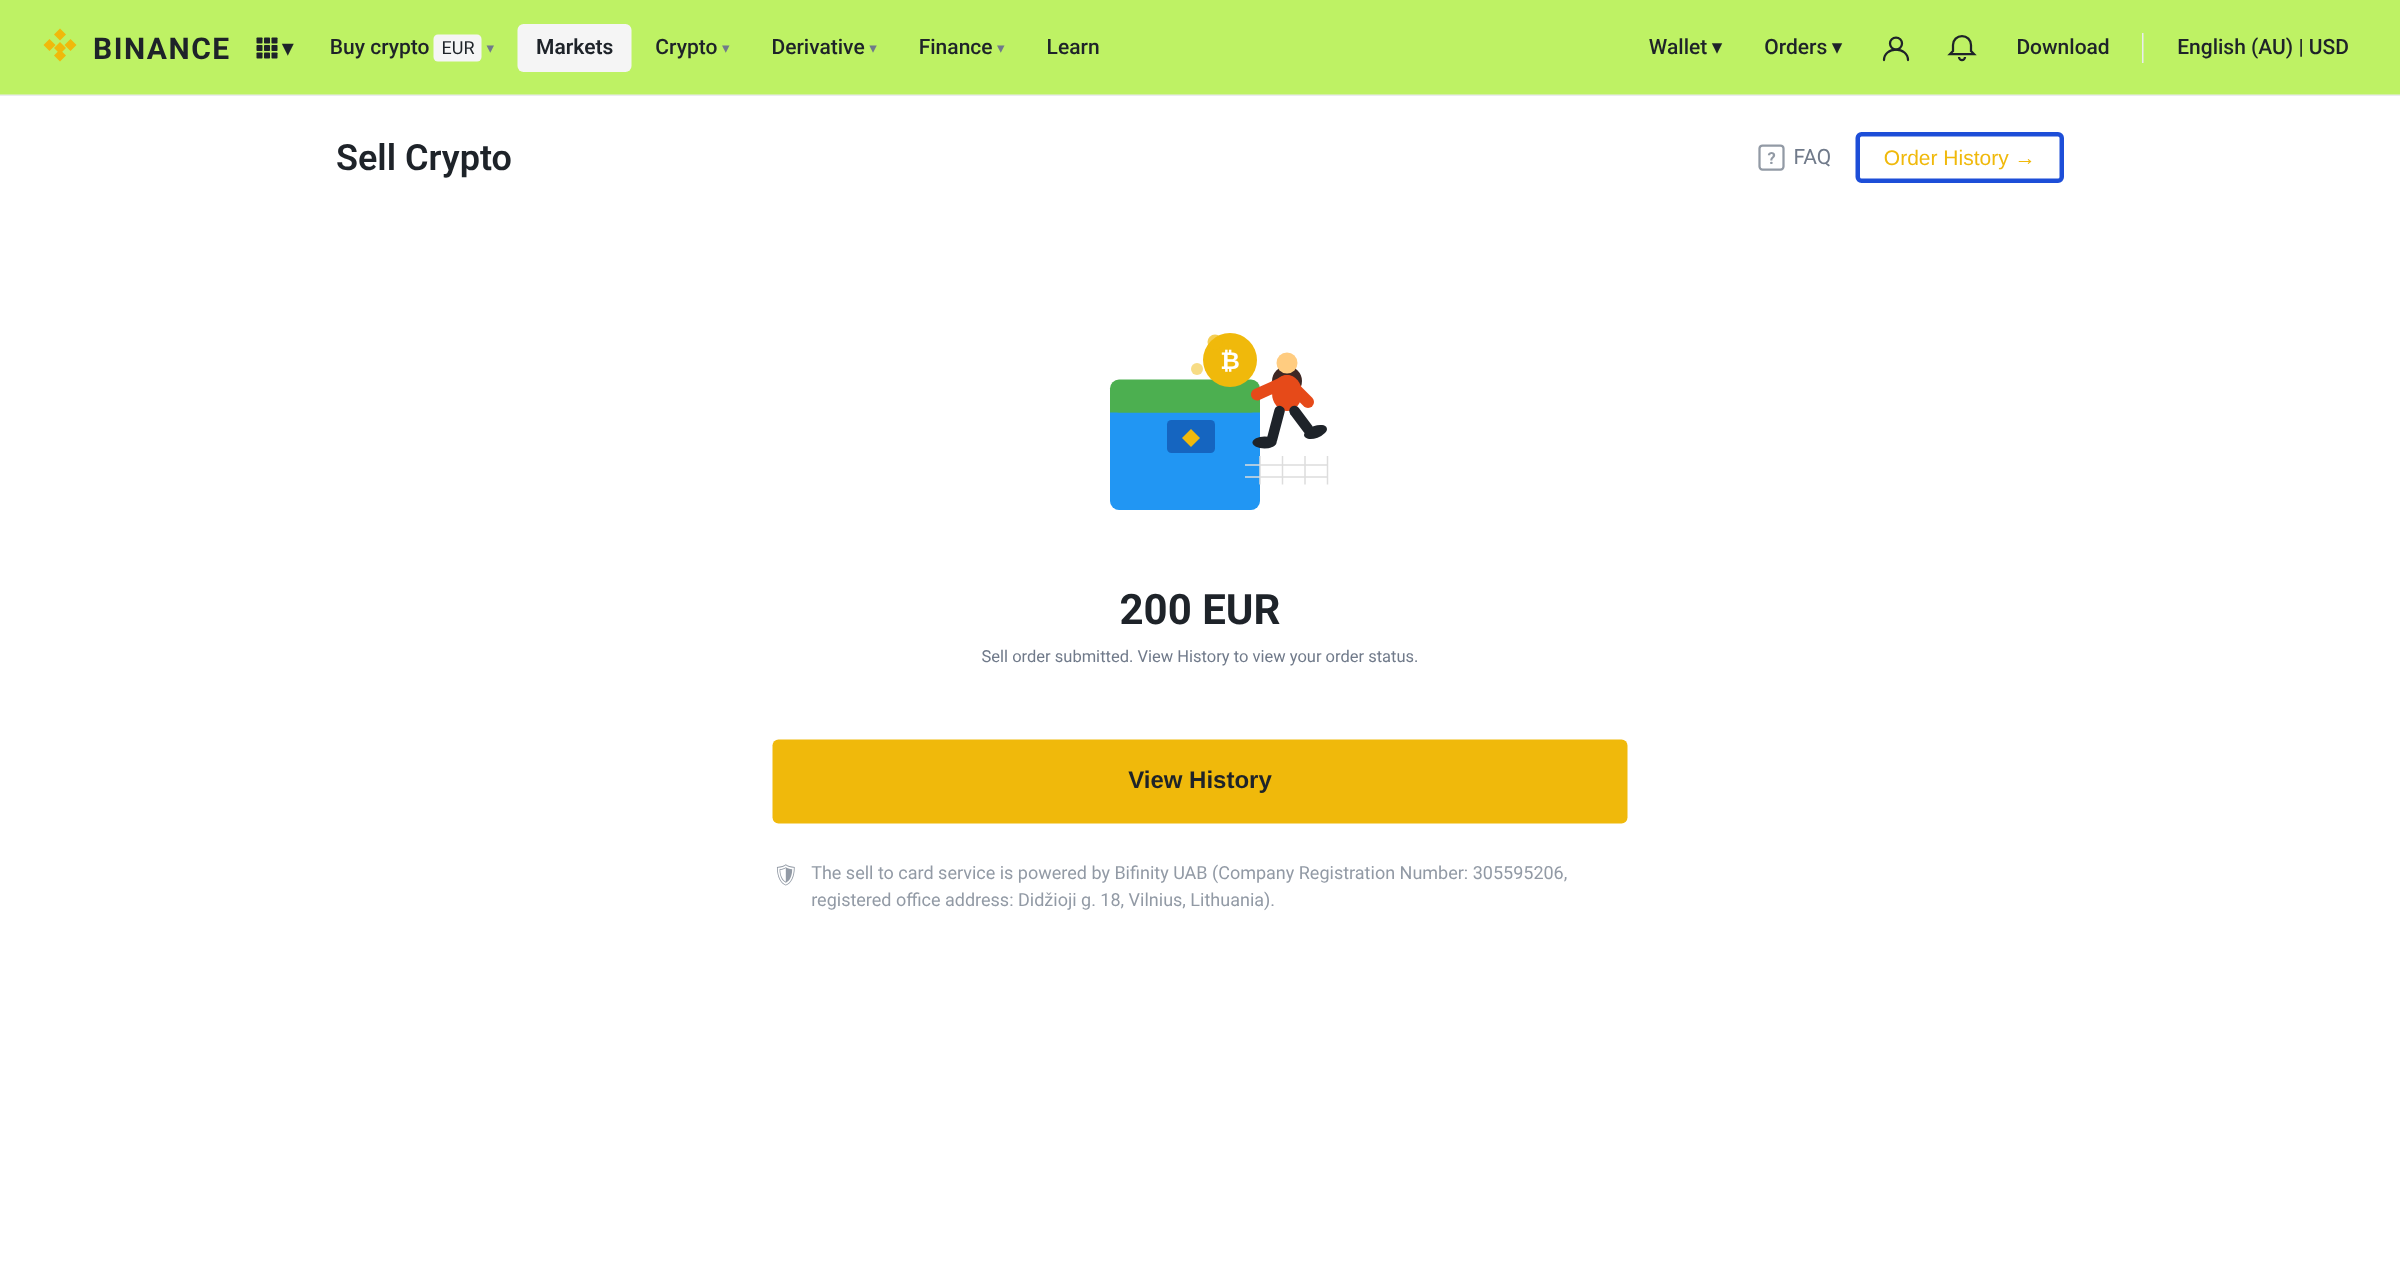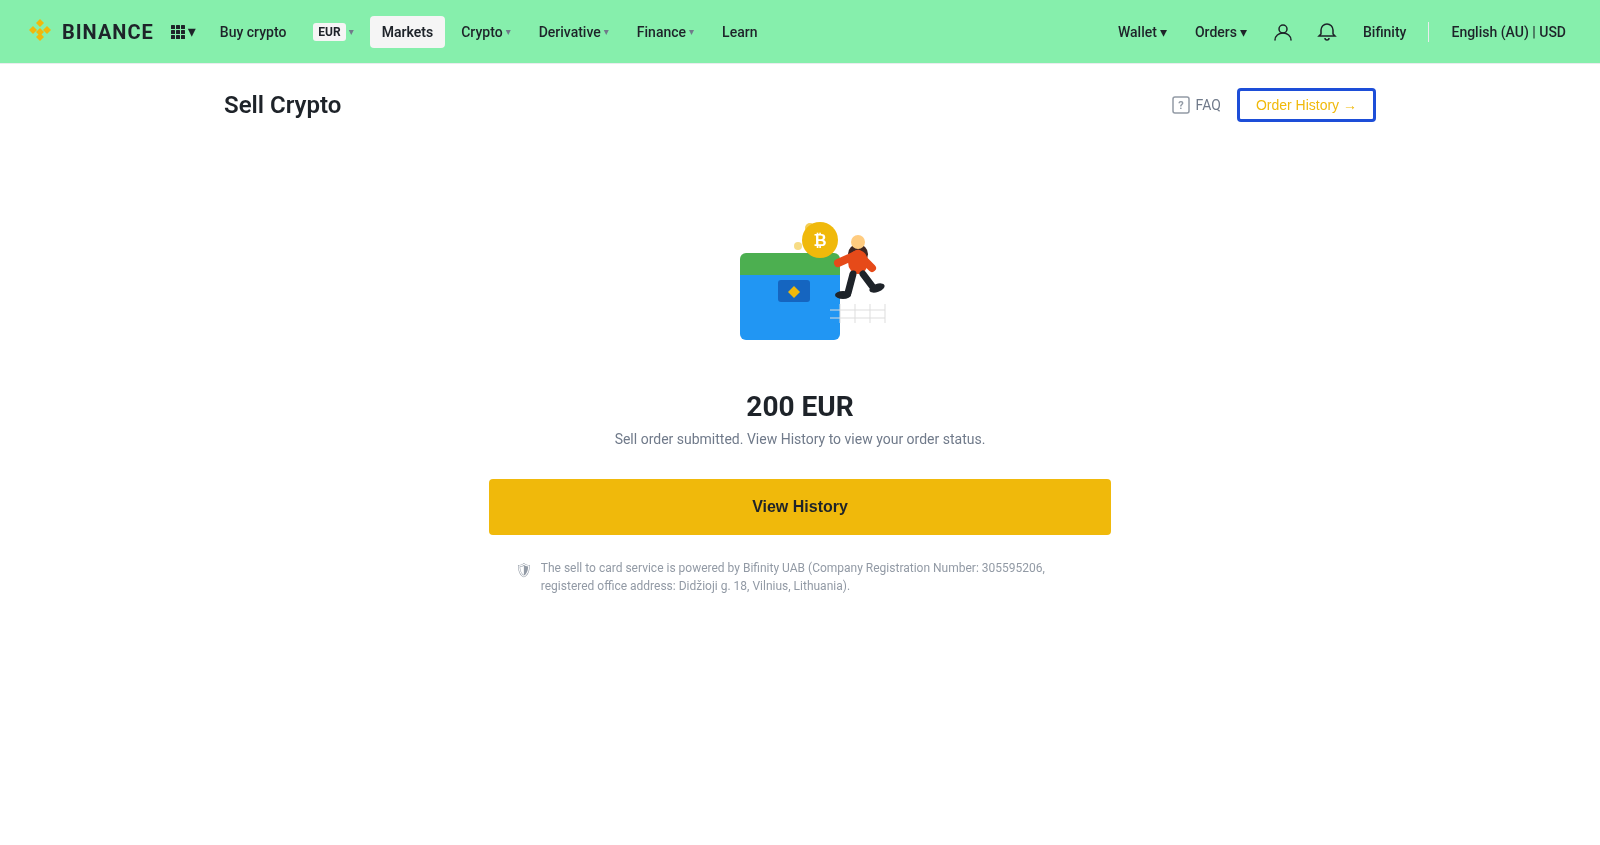--- a/index.html
+++ b/index.html
@@ -5,21 +5,21 @@
     * { margin: 0; padding: 0; box-sizing: border-box; }
     body { font-family: -apple-system, BlinkMacSystemFont, 'Segoe UI', Roboto, sans-serif; background: #fff; color: #1e2329; }
 
     
     .navbar {
       display: flex;
       align-items: center;
       height: 64px;
       padding: 0 24px;
       border-bottom: 1px solid #eaecef;
-      background: #86efac;
+      background: #bef264;
       position: sticky;
       top: 0;
       z-index: 100;
     }
     .navbar-left {
       display: flex;
       align-items: center;
       gap: 8px;
     }
     .logo {
@@ -72,23 +72,22 @@
     }
     .nav-item .chevron {
       font-size: 10px;
       color: #707a8a;
     }
     .eur-badge {
       background: #f5f5f5;
       border-radius: 3px;
       padding: 2px 5px;
       font-size: 12px;
-      font-weight: 700;
-      color: #1e2329;
-      margin-left: 24px;
+      font-weight: 400;
+      color: #1e2329;
     }
     .navbar-right {
       display: flex;
       align-items: center;
       gap: 8px;
       margin-left: auto;
     }
     .nav-right-item {
       display: flex;
       align-items: center;
@@ -180,28 +179,28 @@
     }
 
     
     .amount-text {
       font-size: 28px;
       font-weight: 700;
       color: #1e2329;
       margin-bottom: 8px;
     }
     .status-text {
-      font-size: 14px;
+      font-size: 11px;
       color: #707a8a;
-      margin-bottom: 32px;
+      margin-bottom: 49px;
     }
 
     
     .view-history-btn {
-      width: 622px;
+      width: 570px;
       height: 56px;
       background: #f0b90b;
       border: none;
       border-radius: 4px;
       font-size: 16px;
       font-weight: 600;
       color: #1e2329;
       cursor: pointer;
       display: flex;
       align-items: center;
@@ -299,21 +298,21 @@
         <path d="M3 19c0-4 3.6-7 8-7s8 3 8 7" fill="none" stroke="#1e2329" stroke-width="1.5" stroke-linecap="round"></path>
       </svg>
     </div>
     <div class="icon-btn">
       <svg width="22" height="22" viewBox="0 0 22 22">
         <path d="M11 3a6 6 0 0 1 6 6v4l2 2H3l2-2V9a6 6 0 0 1 6-6z" fill="none" stroke="#1e2329" stroke-width="1.5"></path>
         <path d="M9 17a2 2 0 0 0 4 0" fill="none" stroke="#1e2329" stroke-width="1.5"></path>
       </svg>
     </div>
     <div class="nav-right-item">
-      <span>Bifinity</span>
+      <span>Download</span>
     </div>
     <div class="divider-v"></div>
     <div class="nav-right-item">
       <span>English (AU) | USD</span>
     </div>
   </div>
 </nav>
 
 <div class="page-content">
   <div class="page-header">

